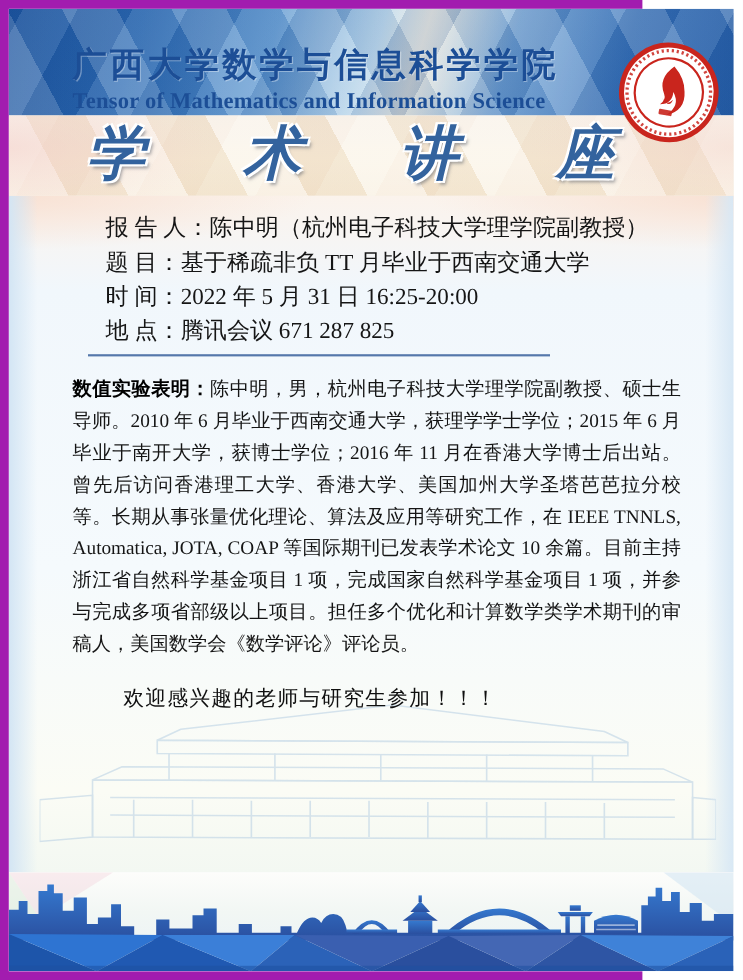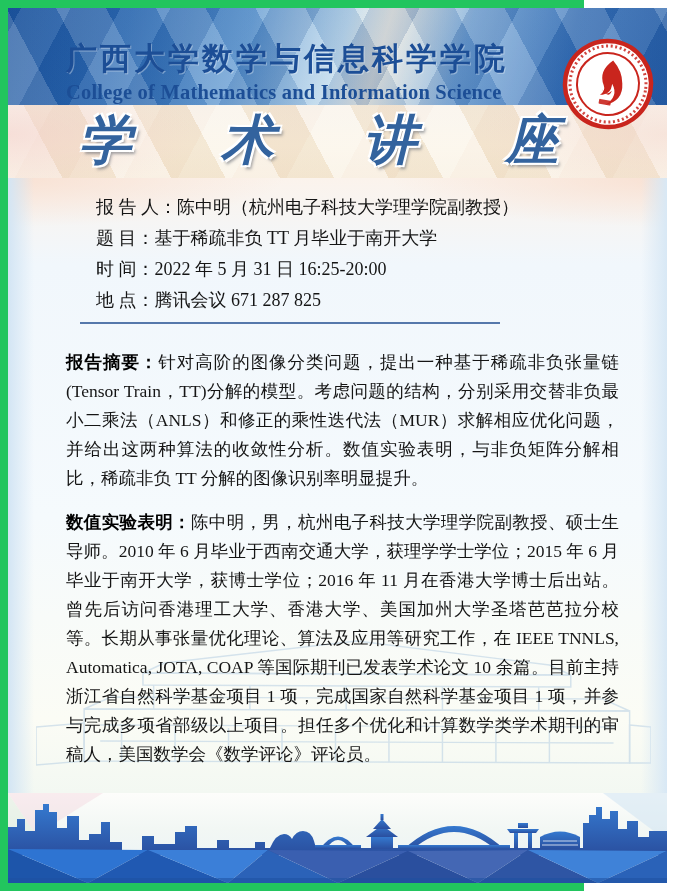--- a/index.html
+++ b/index.html
@@ -1,18 +1,18 @@
 <!DOCTYPE html>
 <html><head>
 <meta charset="utf-8">
 <style>
   * { margin:0; padding:0; box-sizing:border-box; }
   html,body { width:675px; height:891px; background:#ffffff; overflow:hidden;
     font-family:"Liberation Serif","DejaVu Serif",serif; }
-  .page { position:relative; width:584px; height:891px; background:#22c55e; }
+  .page { position:relative; width:584px; height:891px; background:#a21caf; }
   .poster { position:absolute; left:8px; top:8px; width:659px; height:875px;
     display:flex; flex-direction:column; background:#f7fafd; overflow:hidden; }
 
   
   .banner { position:relative; height:97px; flex:0 0 97px;
     background:linear-gradient(107deg,#1c549e 0%,#2e6cb4 18%,#5d97d0 36%,#b9d6ea 50%,#ece9dd 56%,#79a9d8 68%,#3a74ba 84%,#275fa8 100%); }
   .banner::before { content:""; position:absolute; inset:0;
     background:
       repeating-linear-gradient(62deg, rgba(255,255,255,.16) 0 44px, rgba(30,80,150,.12) 44px 88px),
       repeating-linear-gradient(-62deg, rgba(13,60,130,.17) 0 44px, rgba(255,255,255,.10) 44px 88px); }
@@ -44,21 +44,21 @@
   .content { position:relative; flex:1 1 auto; overflow:hidden;
     background:
       radial-gradient(60% 70px at 0% 0%, rgba(248,222,207,.85), rgba(248,222,207,0) 70%),
       radial-gradient(60% 70px at 100% 0%, rgba(248,222,207,.85), rgba(248,222,207,0) 70%),
       linear-gradient(180deg,#fbf3ec 0%,#f1f7fc 14%,#f5fafd 55%,#fbfcf5 88%,#f3f8f2 100%);
     padding:6px 48px 0 58px; color:#151515; }
   .edge-band { position:absolute; top:0; bottom:0; width:26px; z-index:1; }
   .edge-band.left { left:0; background:linear-gradient(90deg,#d3e5f4,rgba(243,249,253,0)); }
   .edge-band.right { right:0; background:linear-gradient(-90deg,#d8e8f5,rgba(243,249,253,0)); }
 
-  .info { position:relative; z-index:3; margin:8px 0 0 30px; font-size:18px; line-height:31px; }
+  .info { position:relative; z-index:3; margin:8px 0 0 30px; font-size:21px; line-height:31px; }
   .info-row { white-space:nowrap; }
   .divider { position:relative; z-index:3; width:420px; margin:6px 0 0 14px;
     border:none; border-top:2px solid #5578ab; }
 
   .para { position:relative; z-index:3; font-size:17.5px; line-height:29px;
     text-align:justify; }
   .para b { font-weight:bold; color:#000; }
   .abstract { margin-top:24px; }
   .bio { margin-top:15px; }
 
@@ -75,21 +75,21 @@
 </style>
 </head>
 <body>
 
 <div class="page">
   <div class="poster">
 
     <div class="banner">
       <div class="college">
         <div class="college-cn">广西大学数学与信息科学学院</div>
-        <div class="college-en">College of Mathematics and Information Science</div>
+        <div class="college-en">Tensor of Mathematics and Information Science</div>
       </div>
     </div>
 
     <div class="seal">
       <svg viewBox="0 0 92 92" width="92" height="92">
         <circle cx="46" cy="46" r="43" fill="#ffffff" stroke="#c9251d" stroke-width="4.5"></circle>
         <circle cx="46" cy="46" r="38" fill="none" stroke="#c9251d" stroke-width="3" stroke-dasharray="2 2.6" opacity="0.85"></circle>
         <circle cx="46" cy="46" r="31" fill="#ffffff" stroke="#c9251d" stroke-width="2"></circle>
         <path d="M47 22 q-13 13 -5 26 q3 5 -2 10 q11 -2 10 -13 q9 11 -3 22 q17 -7 13 -24 q-2 -12 -13 -21z" fill="#c9251d"></path>
         <path d="M41 52 q5 7 10 0 q-2 9 -10 0z" fill="#c9251d"></path>
@@ -116,28 +116,27 @@
             <path d="M555 90 L575 92 L575 128 L555 128 Z"></path>
             <path d="M110 50 L110 74 M200 50 L200 75 M290 51 L290 75 M380 51 L380 75 M470 52 L470 76"></path>
             <path d="M60 90 L540 92 M60 106 L540 108"></path>
             <path d="M80 92 L80 126 M130 92 L130 126 M180 93 L180 126 M230 93 L230 126 M280 93 L280 126 M330 94 L330 127 M380 94 L380 127 M430 94 L430 127 M480 95 L480 127"></path>
           </g>
         </svg>
       </div>
 
       <div class="info">
         <div class="info-row"><span>报 告 人：</span><span>陈中明（杭州电子科技大学理学院副教授）</span></div>
-        <div class="info-row"><span>题 目：</span><span>基于稀疏非负 TT 月毕业于南开大学</span></div>
+        <div class="info-row"><span>题 目：</span><span>基于稀疏非负 TT 月毕业于西南交通大学</span></div>
         <div class="info-row"><span>时 间：</span><span>2022 年 5 月 31 日    16:25-20:00</span></div>
         <div class="info-row"><span>地 点：</span><span>腾讯会议 671 287 825</span></div>
       </div>
 
       <hr class="divider">
 
-      <p class="para abstract"><b>报告摘要：</b><span>针对高阶的图像分类问题，提出一种基于稀疏非负张量链(Tensor Train，TT)分解的模型。考虑问题的结构，分别采用交替非负最小二乘法（ANLS）和修正的乘性迭代法（MUR）求解相应优化问题，并给出这两种算法的收敛性分析。数值实验表明，与非负矩阵分解相比，稀疏非负 TT 分解的图像识别率明显提升。</span></p>
 
       <p class="para bio"><b>数值实验表明：</b><span>陈中明，男，杭州电子科技大学理学院副教授、硕士生导师。2010 年 6 月毕业于西南交通大学，获理学学士学位；2015 年 6 月毕业于南开大学，获博士学位；2016 年 11 月在香港大学博士后出站。曾先后访问香港理工大学、香港大学、美国加州大学圣塔芭芭拉分校等。长期从事张量优化理论、算法及应用等研究工作，在 IEEE TNNLS, Automatica, JOTA, COAP 等国际期刊已发表学术论文 10 余篇。目前主持浙江省自然科学基金项目 1 项，完成国家自然科学基金项目 1 项，并参与完成多项省部级以上项目。担任多个优化和计算数学类学术期刊的审稿人，美国数学会《数学评论》评论员。</span></p>
 
       <div class="welcome">欢迎感兴趣的老师与研究生参加！！！</div>
     </div>
 
     <div class="skyline">
       <svg viewBox="0 0 659 90" preserveAspectRatio="none">
         <defs>
           <linearGradient id="skyG" x1="0" y1="0" x2="0" y2="1">

